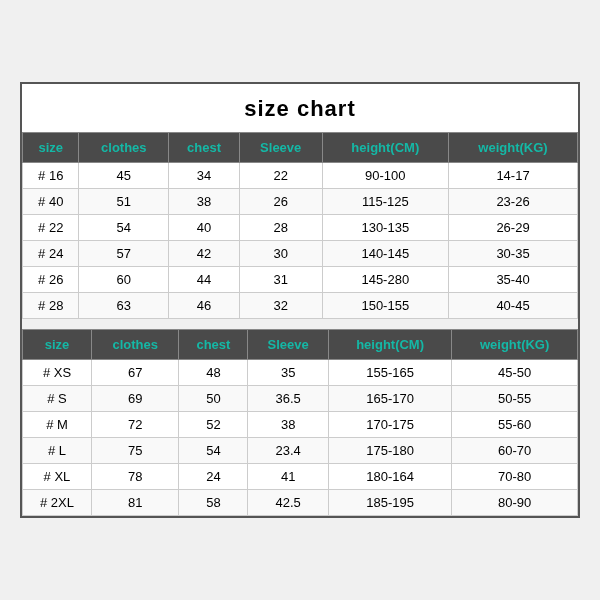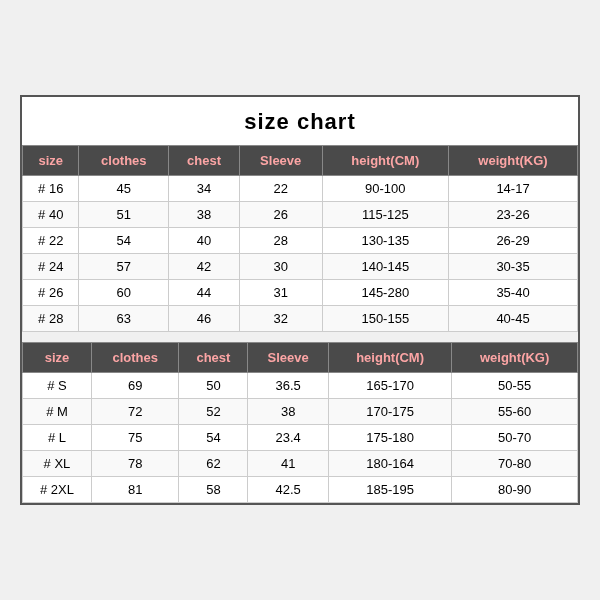--- a/index.html
+++ b/index.html
@@ -26,21 +26,21 @@
       background: #fff;
       letter-spacing: 1px;
     }
     table {
       width: 100%;
       border-collapse: collapse;
       font-size: 13px;
     }
     table thead tr th {
       background: #4a4a4a;
-      color: #fca5a5;
+      color: #14b8a6;
       padding: 7px 4px;
       text-align: center;
       font-weight: bold;
       border: 1px solid #888;
     }
     table tbody tr td {
       padding: 5px 4px;
       text-align: center;
       border: 1px solid #ccc;
       background: #fff;
@@ -133,20 +133,28 @@
       <th>size</th>
           <th>clothes</th>
           <th>chest</th>
           <th>Sleeve</th>
           <th>height(CM)</th>
           <th>weight(KG)</th>
         </tr>
     </thead>
     <tbody id="table2-body">
 
+    <tr>
+          <td># XS</td>
+          <td>67</td>
+          <td>48</td>
+          <td>35</td>
+          <td>155-165</td>
+          <td>45-50</td>
+        </tr>
         <tr>
           <td># S</td>
           <td>69</td>
           <td>50</td>
           <td>36.5</td>
           <td>165-170</td>
           <td>50-55</td>
         </tr>
         <tr>
           <td># M</td>
@@ -155,26 +163,26 @@
           <td>38</td>
           <td>170-175</td>
           <td>55-60</td>
         </tr>
         <tr>
           <td># L</td>
           <td>75</td>
           <td>54</td>
           <td>23.4</td>
           <td>175-180</td>
-          <td>50-70</td>
+          <td>60-70</td>
         </tr>
         <tr>
           <td># XL</td>
           <td>78</td>
-          <td>62</td>
+          <td>24</td>
           <td>41</td>
           <td>180-164</td>
           <td>70-80</td>
         </tr>
         <tr>
           <td># 2XL</td>
           <td>81</td>
           <td>58</td>
           <td>42.5</td>
           <td>185-195</td>

